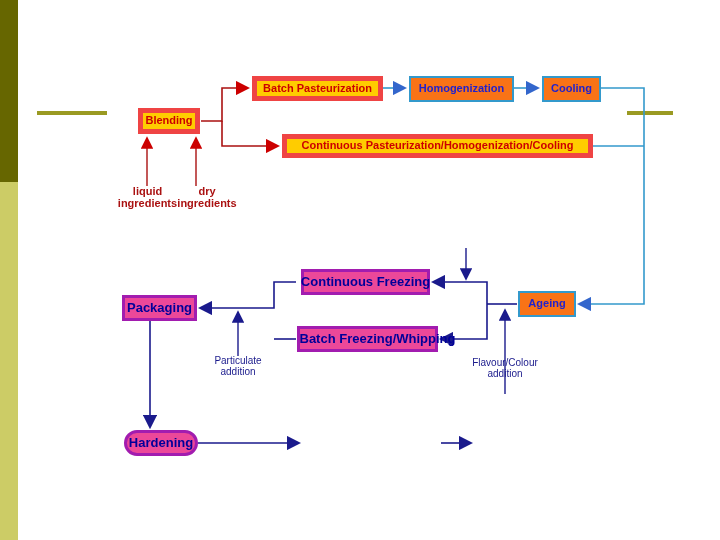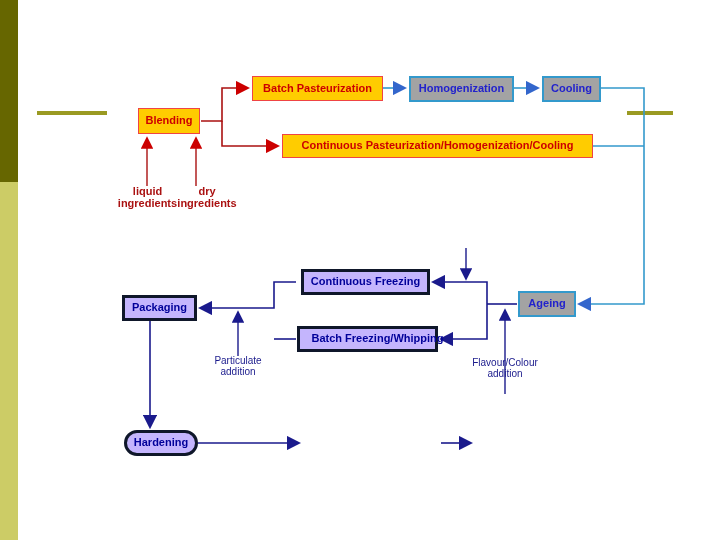--- a/index.html
+++ b/index.html
@@ -17,23 +17,23 @@
 
   
   #diagram{position:absolute;left:0;top:0;width:720px;height:540px;}
   #diagram svg{position:absolute;left:0;top:0;}
 
   
   .node{position:absolute;box-sizing:border-box;display:flex;align-items:center;
         justify-content:center;text-align:center;line-height:1.05;
         font-family:"Liberation Sans",sans-serif;font-weight:bold;white-space:nowrap;}
 
-  .node.gold{background:#FFCC00;border:1px solid #ef4444;color:#CC0000;font-size:11px;}
-  .node.paleblue{background:#a3a3a3;border:2px solid #3399CC;color:#2222CC;font-size:11px;}
-  .node.cyan{background:#c4b5fd;border:3px solid #0f172a;color:#000099;font-size:11px;}
+  .node.gold{background:#FFCC00;border:5px solid #ef4444;color:#CC0000;font-size:11px;}
+  .node.paleblue{background:#f97316;border:2px solid #3399CC;color:#2222CC;font-size:11px;}
+  .node.cyan{background:#ec4899;border:3px solid #a21caf;color:#000099;font-size:13px;}
 
   
   .anno{position:absolute;text-align:center;line-height:1.1;white-space:nowrap;
         font-family:"Liberation Sans",sans-serif;font-size:10px;}
   .anno.red{color:#AA1111;font-weight:bold;font-size:11px;}
   .anno.navy{color:#1A1A8C;font-weight:normal;}
 </style>
 </head>
 <body>
 

